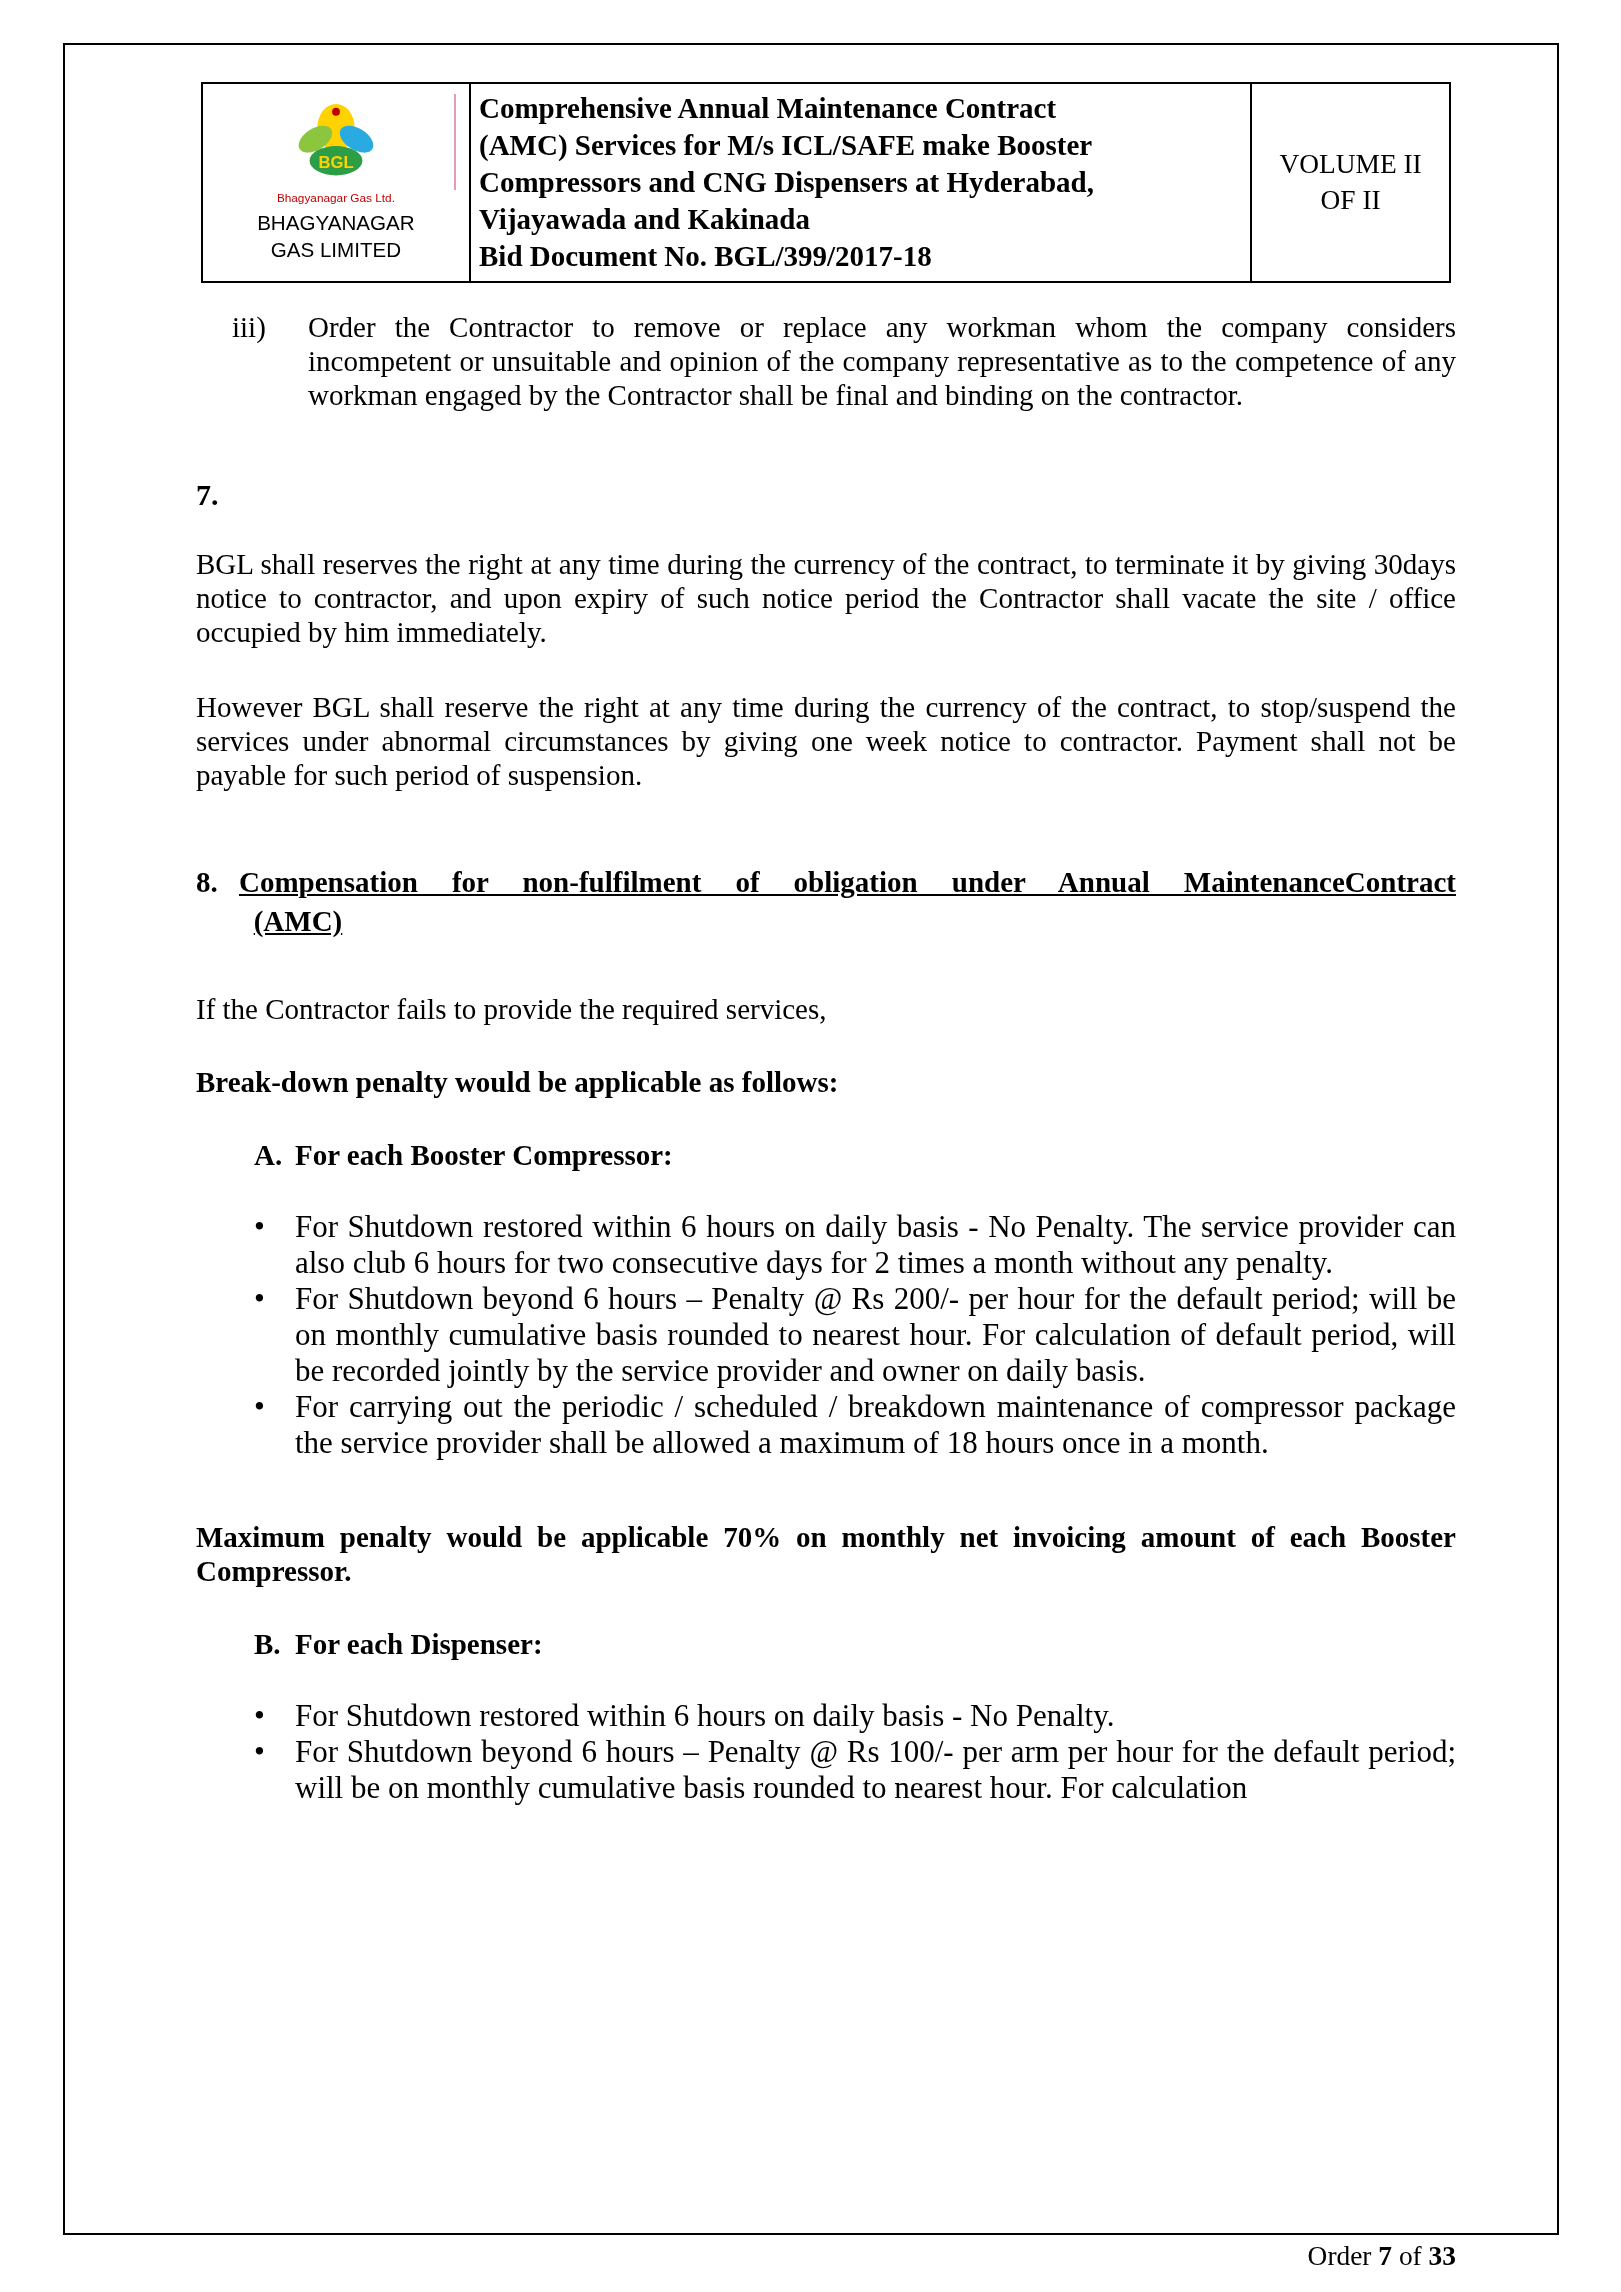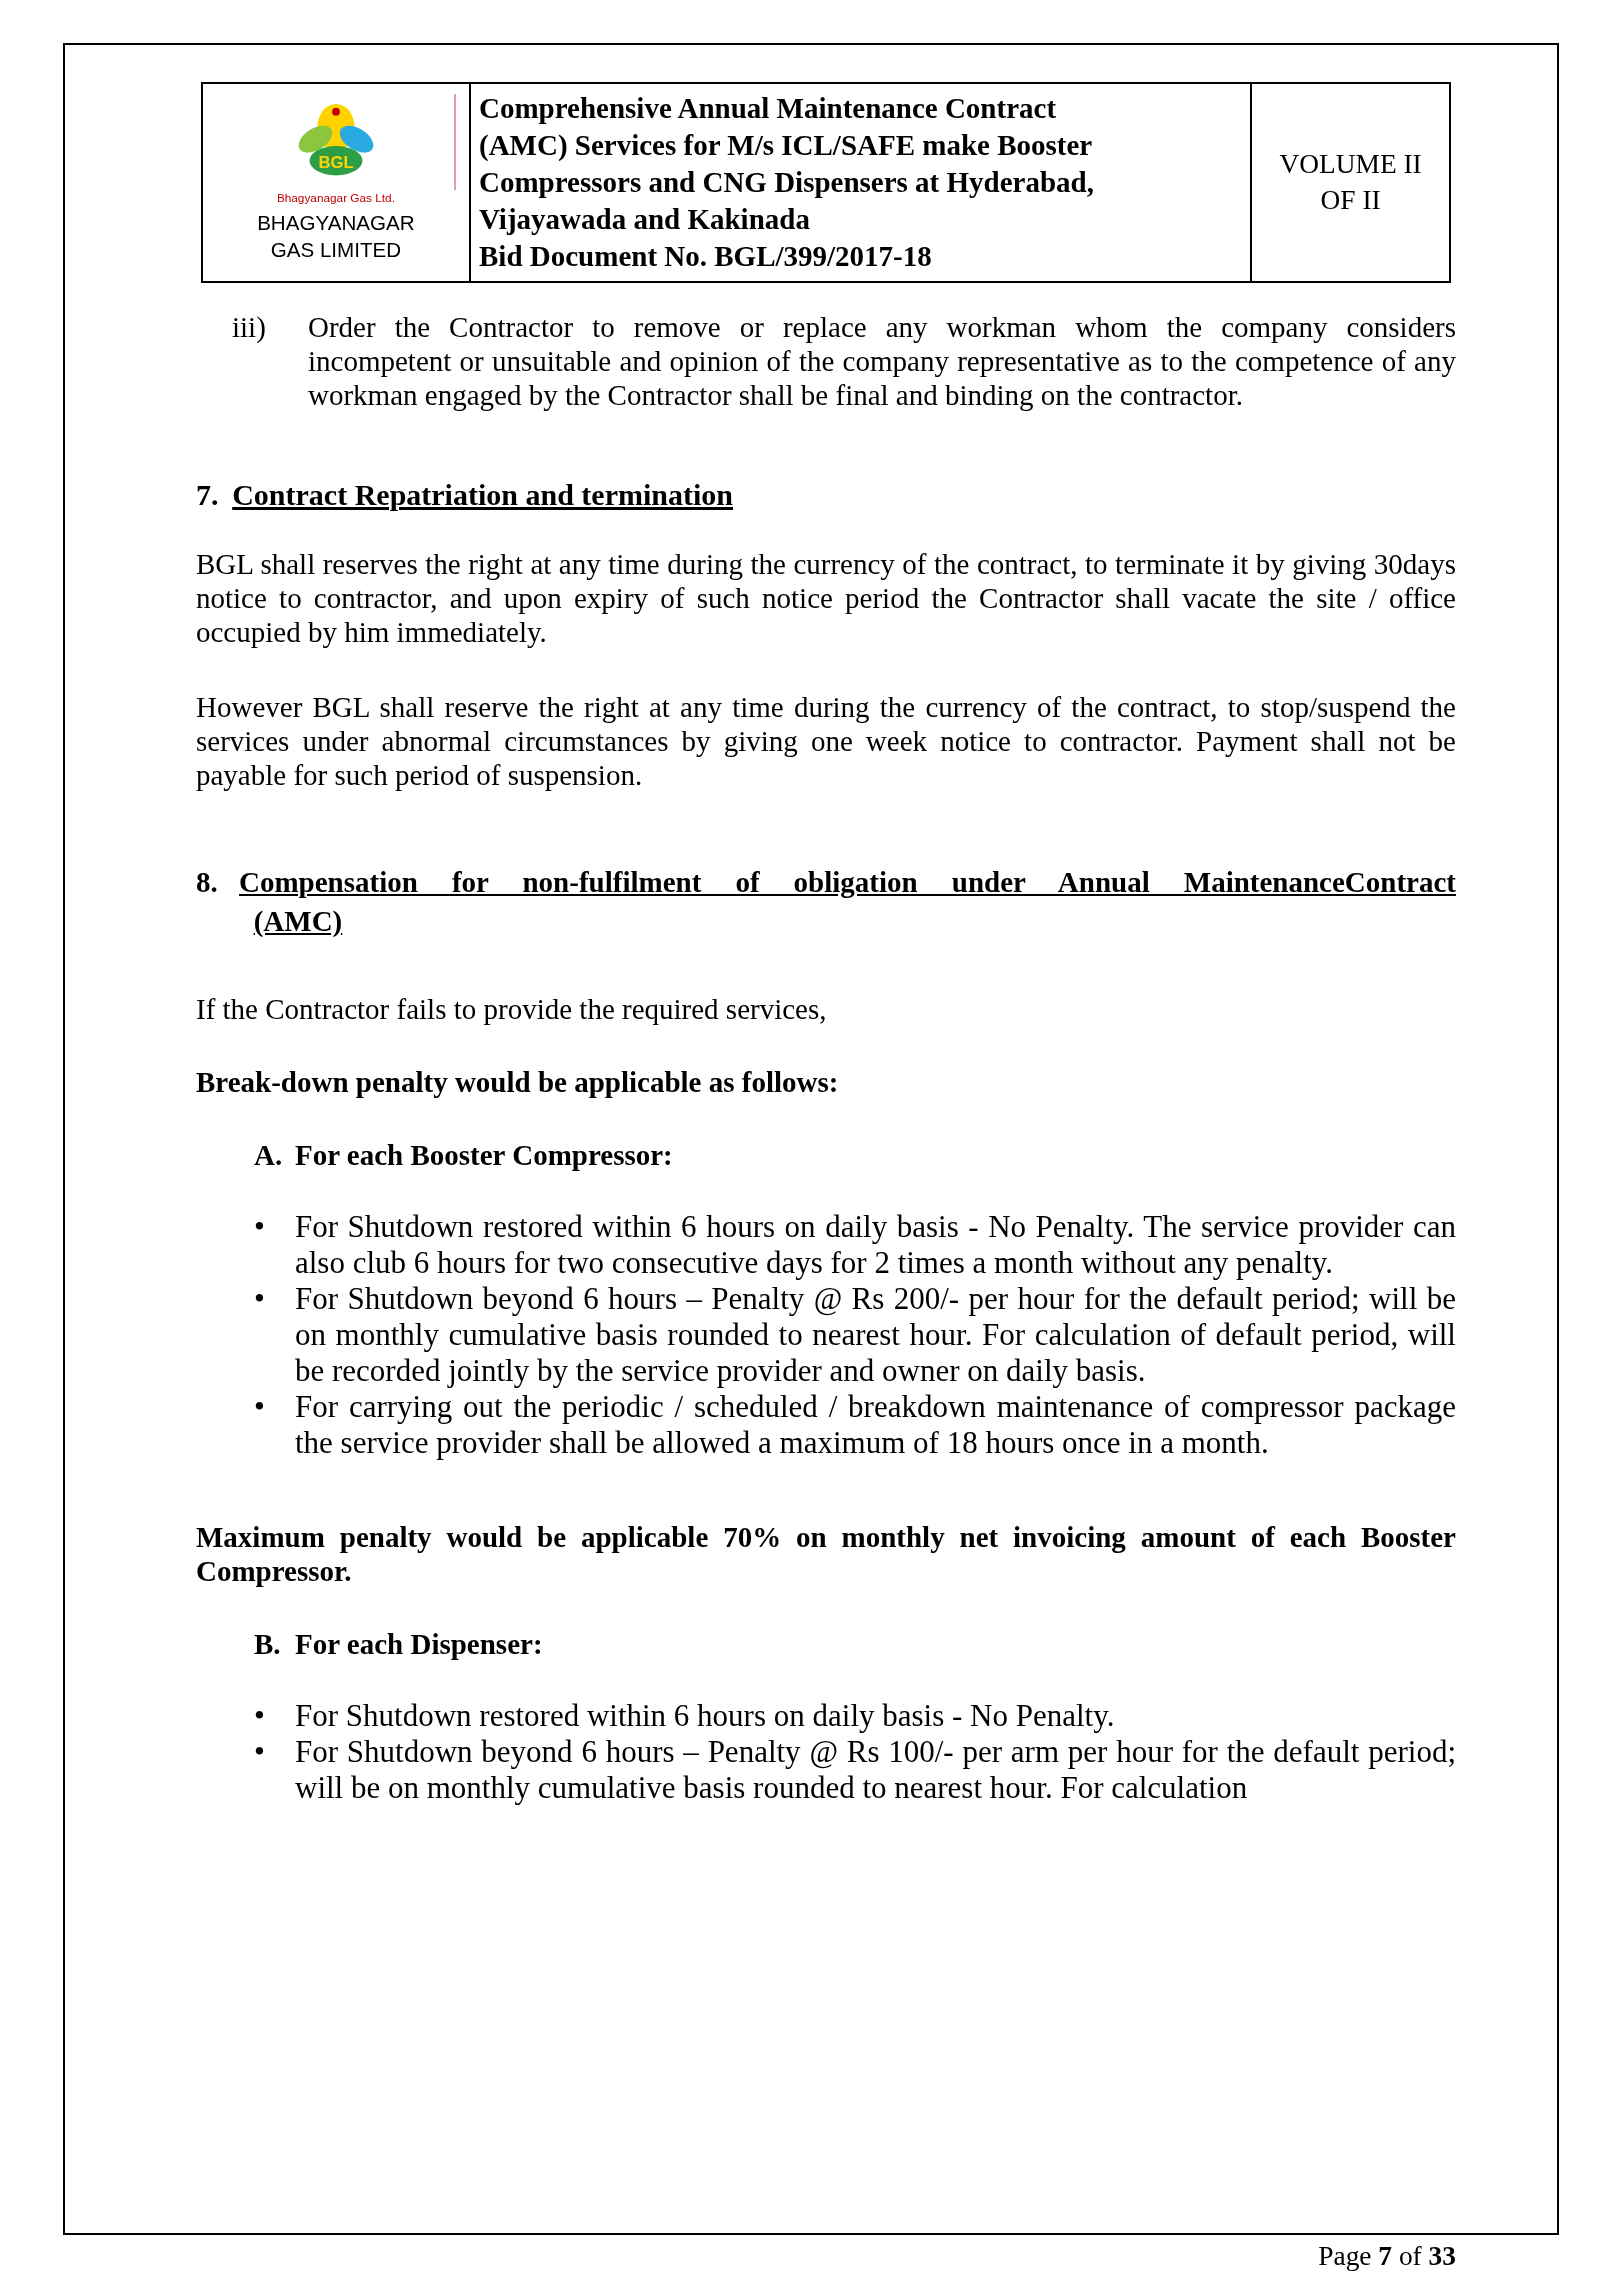--- a/index.html
+++ b/index.html
@@ -137,21 +137,20 @@
     </tbody>
       </table>
 
     <div class="clause">
       <div class="clause-marker">iii)</div>
       <div class="clause-text">Order the Contractor to remove or replace any workman whom the company considers incompetent or unsuitable and opinion of the company representative as to the competence of any workman engaged by the Contractor shall be final and binding on the contractor.</div>
     </div>
 
     <div class="sec-heading">
       <span class="num">7.</span>
-      <span class="txt">Contract Repatriation and termination</span>
     </div>
 
     <div class="para mt35">BGL shall reserves the right at any time during the currency of the contract, to terminate it by giving 30days notice to contractor, and upon expiry of such notice period the Contractor shall vacate the site / office occupied by him immediately.</div>
     <div class="para mt42">However BGL shall reserve the right at any time during the currency of the contract, to stop/suspend the services under abnormal circumstances by giving one week notice to contractor. Payment shall not be payable for such period of suspension.</div>
 
     <div class="sec8-heading">
       <span class="num">8.</span>
       <div class="sec8-txt">
         <div class="u justify-last">Compensation for non-fulfilment of obligation under Annual MaintenanceContract</div>
         <div class="u hline2">(AMC)</div>
@@ -196,19 +195,19 @@
       </div>
       <div class="bullet">
         <div class="bullet-dot"></div>
         <div class="bullet-text">For Shutdown beyond 6 hours – Penalty @ Rs 100/- per arm per hour for the default period; will be on monthly cumulative basis rounded to nearest hour. For calculation</div>
       </div>
     </div>
 
   </div>
 
   <div class="footer">
-    <span>Page</span>
+    <span>Order</span>
     <span class="b">7</span>
     <span>of</span>
     <span class="b">33</span>
   </div>
 </div>
 
 
 </body></html>

